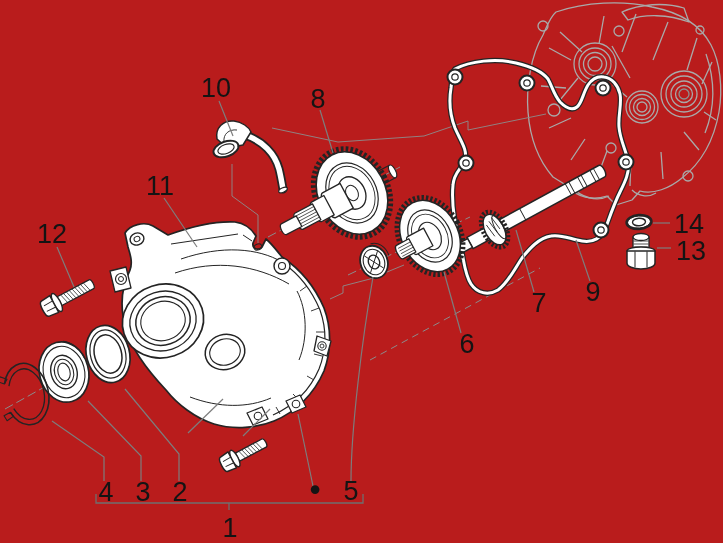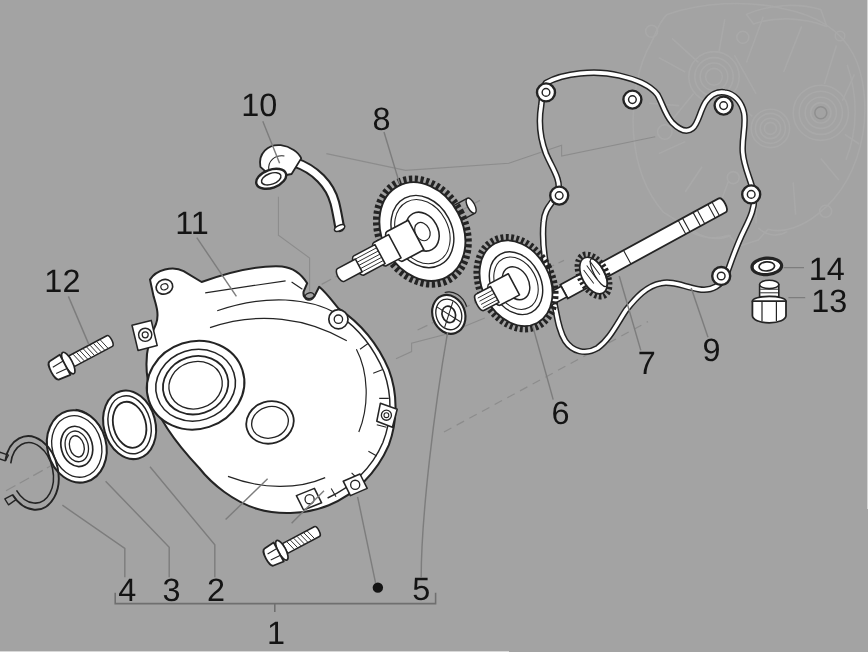--- a/index.html
+++ b/index.html
@@ -1,16 +1,16 @@
 <!DOCTYPE html>
 <html><head>
 <meta charset="utf-8">
 <style>
   html,body{margin:0;padding:0;background:#ffffff;}
-  .stage{position:relative;width:723px;height:543px;background:#a3a3a3;overflow:hidden;
+  .stage{position:relative;width:723px;height:543px;background:#b91c1c;overflow:hidden;
          font-family:"Liberation Sans", sans-serif;}
   svg{display:block;}
   text.callout{font-family:"Liberation Sans", sans-serif;font-size:27px;fill:#141414;text-anchor:middle;}
   text.bullet{font-family:"DejaVu Sans", sans-serif;font-size:30px;fill:#141414;text-anchor:middle;}
 </style>
 </head>
 <body>
 
 <div class="stage">
 <svg width="723" height="543" viewBox="0 0 723 543" xmlns="http://www.w3.org/2000/svg">

